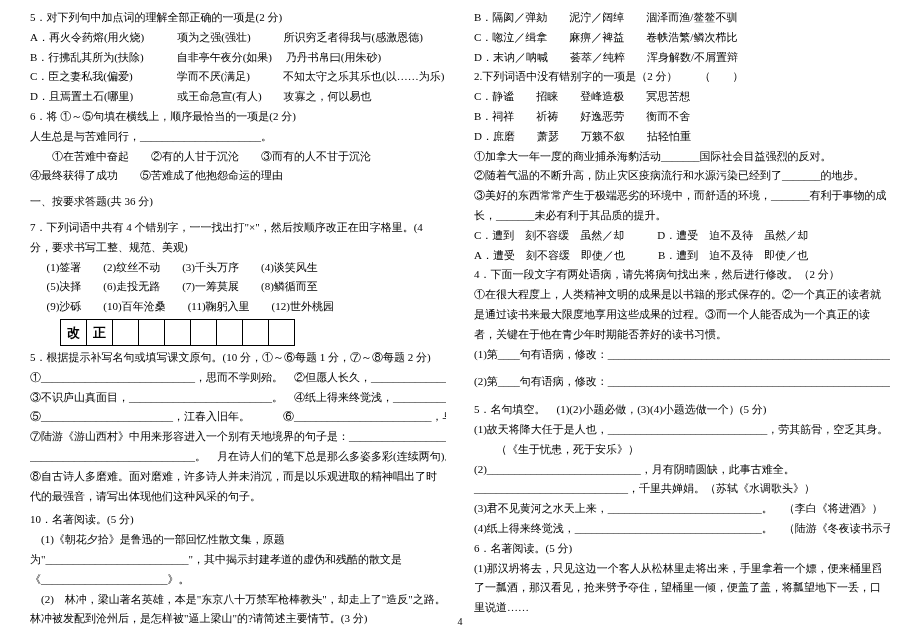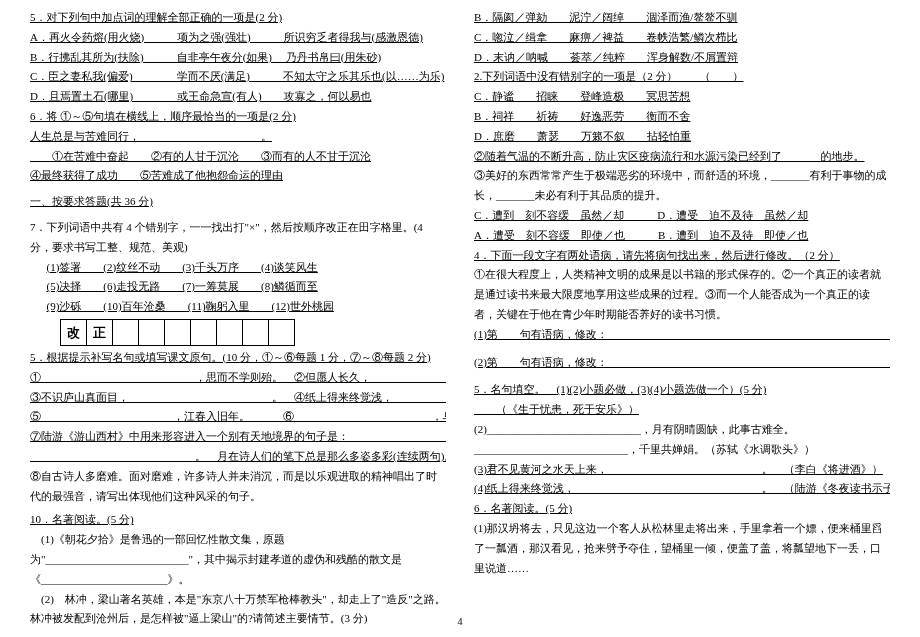--- a/index.html
+++ b/index.html
@@ -15,21 +15,21 @@
     position: relative;
   }
   .columns {
     display: flex;
     gap: 28px;
   }
   .col {
     flex: 1;
     min-width: 0;
   }
-  .line { white-space: nowrap; overflow: hidden; text-decoration: underline; }
+  .line { white-space: nowrap; overflow: hidden; }
   .indent1 { padding-left: 1.5em; }
   table.gz {
     border-collapse: collapse;
     margin: 2px 0 2px 30px;
   }
   table.gz td {
     border: 1px solid #000;
     width: 26px;
     height: 26px;
     text-align: center;
@@ -103,33 +103,35 @@
   <div class="col">
     <div class="line">B．隔阂／弹劾　　泥泞／阔绰　　涸泽而渔/鳌鳌不驯</div>
     <div class="line">C．唿泣／缉拿　　麻痹／裨益　　卷帙浩繁/鳞次栉比</div>
     <div class="line">D．末讷／呐喊　　荟萃／纯粹　　浑身解数/不屑置辩</div>
 
     <div class="line">2.下列词语中没有错别字的一项是（2 分）　　（　　）</div>
     <div class="line">C．静谧　　招睐　　登峰造极　　冥思苦想</div>
     <div class="line">B．祠祥　　祈祷　　好逸恶劳　　衡而不舍</div>
     <div class="line">D．庶磨　　萧瑟　　万籁不叙　　拈轻怕重</div>
 
+    <div class="line">①加拿大一年一度的商业捕杀海豹活动_______国际社会目益强烈的反对。</div>
     <div class="line">②随着气温的不断升高，防止灾区疫病流行和水源污染已经到了_______的地步。</div>
     <div style="white-space:normal">③美好的东西常常产生于极端恶劣的环境中，而舒适的环境，_______有利于事物的成长，_______未必有利于其品质的提升。</div>
     <div class="line">C．遭到　刻不容缓　虽然／却　　　D．遭受　迫不及待　虽然／却</div>
     <div class="line">A．遭受　刻不容缓　即使／也　　　B．遭到　迫不及待　即使／也</div>
 
     <div class="line">4．下面一段文字有两处语病，请先将病句找出来，然后进行修改。（2 分）</div>
     <div style="white-space:normal">①在很大程度上，人类精神文明的成果是以书籍的形式保存的。②一个真正的读者就是通过读书来最大限度地享用这些成果的过程。③而一个人能否成为一个真正的读者，关键在于他在青少年时期能否养好的读书习惯。</div>
     <div class="line">(1)第____句有语病，修改：_____________________________________________________________。</div>
     <div style="height:8px"></div>
     <div class="line">(2)第____句有语病，修改：_____________________________________________________________。</div>
     <div style="height:8px"></div>
 
     <div class="line">5．名句填空。　(1)(2)小题必做，(3)(4)小题选做一个）(5 分)</div>
+    <div class="line">(1)故天将降大任于是人也，_____________________________，劳其筋骨，空乏其身。</div>
     <div class="line">　　（《生于忧患，死于安乐》）</div>
     <div style="white-space:normal">(2)____________________________，月有阴晴圆缺，此事古难全。____________________________，千里共婵娟。（苏轼《水调歌头》）</div>
     <div class="line">(3)君不见黄河之水天上来，____________________________。　（李白《将进酒》）</div>
     <div class="line">(4)纸上得来终觉浅，__________________________________。　（陆游《冬夜读书示子聿》）</div>
 
     <div class="line">6．名著阅读。(5 分)</div>
     <div style="white-space:normal">(1)那汉坍将去，只见这边一个客人从松林里走将出来，手里拿着一个嫖，便来桶里舀了一瓢酒，那汉看见，抢来劈予夺住，望桶里一倾，便盖了盖，将瓢望地下一丢，口里说道……</div>
 
   </div>
 </div>

